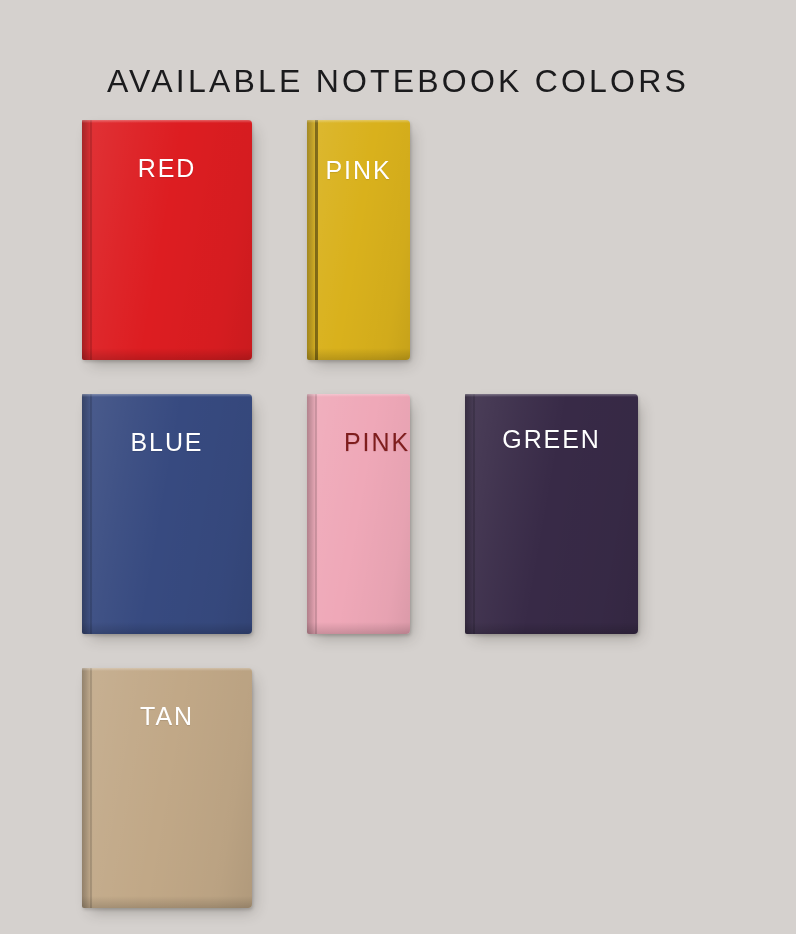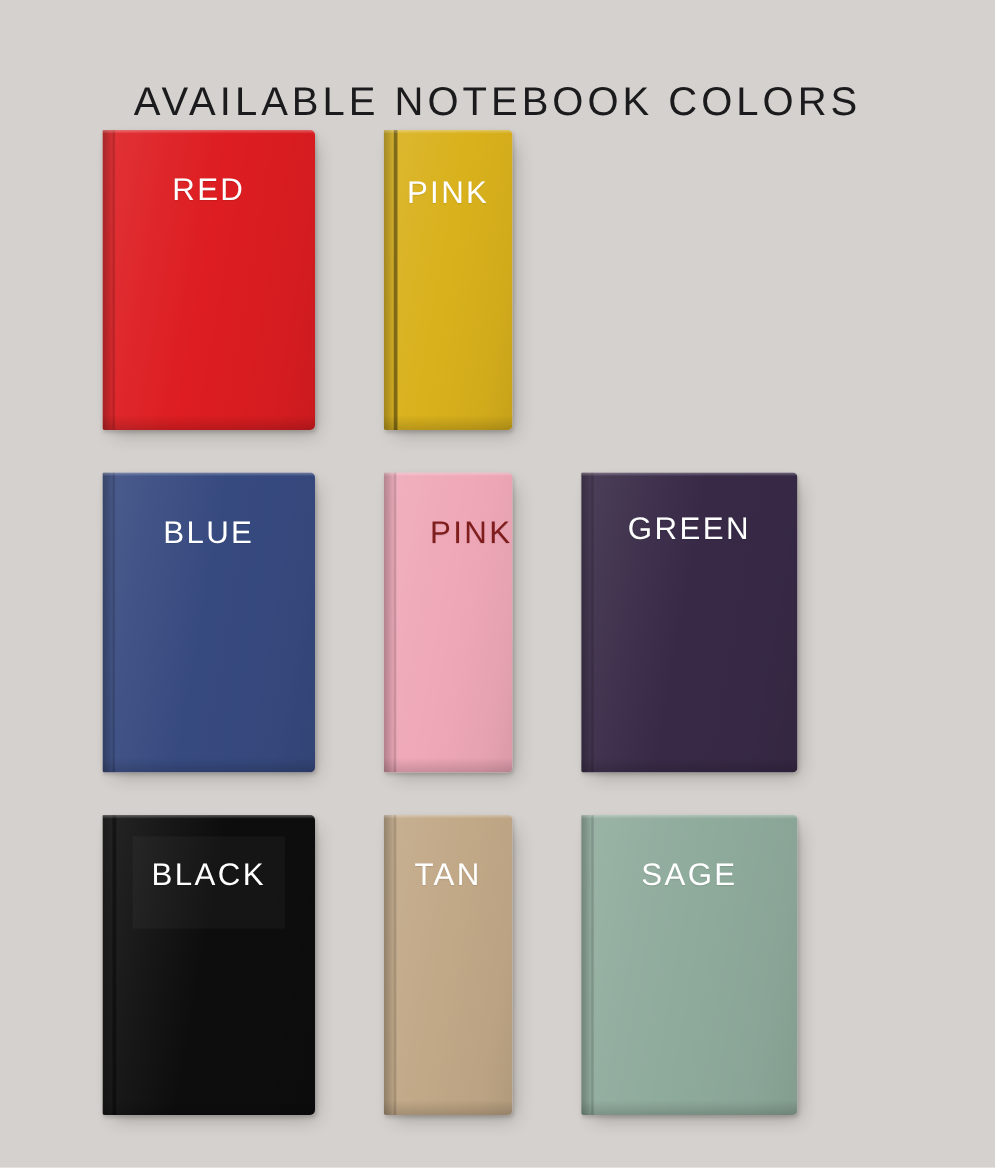--- a/index.html
+++ b/index.html
@@ -31,21 +31,21 @@
     font-weight: 400;
     letter-spacing: 3.2px;
     color: #1b1b1d;
     white-space: nowrap;
   }
 
   
   #grid {
     position: absolute;
     left: 82px;
-    top: 104px;
+    top: 120px;
     width: 556px;
     height: 790px;
     display: grid;
     grid-template-columns: 170px 1fr 173px;
     grid-template-rows: 240px 34px 240px 34px 240px;
     column-gap: 55px;
   }
   #grid .row-spacer { grid-column: 1 / -1; }
 
   .cell {
@@ -202,47 +202,24 @@
           <div class="nb-spine"></div>
           <div class="nb-crease soft"></div>
           <div class="nb-topedge"></div>
           <div class="nb-botedge"></div>
           <div class="nb-label" style="top: 13%; color: rgb(255, 255, 255);">GREEN</div>
         </div>
       </div>
       <div class="row-spacer"></div>
       <div class="cell">
         <div class="notebook">
-          <div class="nb-base" style="background: rgb(13, 13, 13);"></div>
-          <div class="nb-panel"></div>
-          <div class="nb-sheen"></div>
-          <div class="nb-spine"></div>
-          <div class="nb-crease strong"></div>
-          <div class="nb-topedge"></div>
-          <div class="nb-botedge"></div>
-          <div class="nb-label" style="top: 14%; color: rgb(255, 255, 255);">BLACK</div>
-        </div>
-      </div>
-      <div class="cell">
-        <div class="notebook">
           <div class="nb-base" style="background: rgb(193, 168, 135);"></div>
           <div class="nb-sheen"></div>
           <div class="nb-spine"></div>
           <div class="nb-crease soft"></div>
           <div class="nb-topedge"></div>
           <div class="nb-botedge"></div>
           <div class="nb-label" style="top: 14%; color: rgb(255, 255, 255);">TAN</div>
         </div>
       </div>
-      <div class="cell">
-        <div class="notebook">
-          <div class="nb-base" style="background: rgb(143, 171, 156);"></div>
-          <div class="nb-sheen"></div>
-          <div class="nb-spine"></div>
-          <div class="nb-crease soft"></div>
-          <div class="nb-topedge"></div>
-          <div class="nb-botedge"></div>
-          <div class="nb-label" style="top: 14%; color: rgb(255, 255, 255);">SAGE</div>
-        </div>
-      </div>
     </div>
 
 </div>
 
 </body></html>

